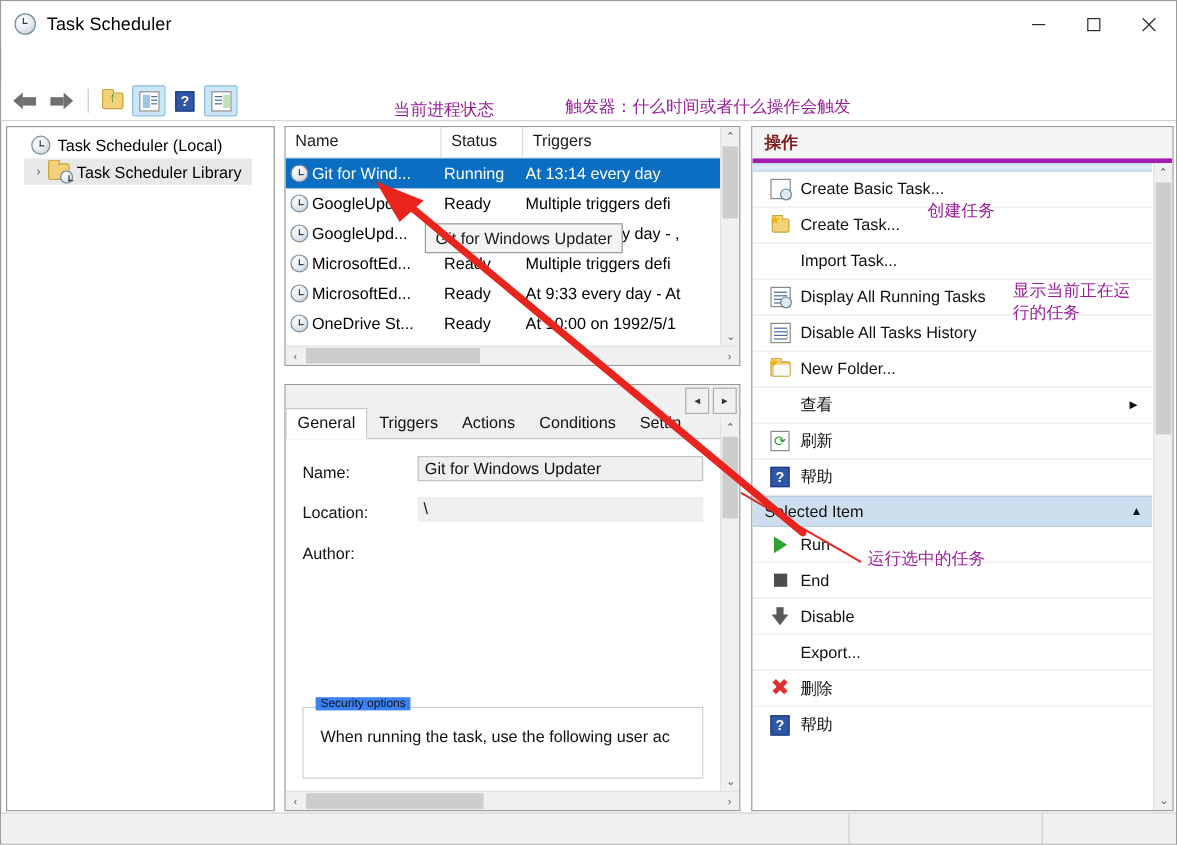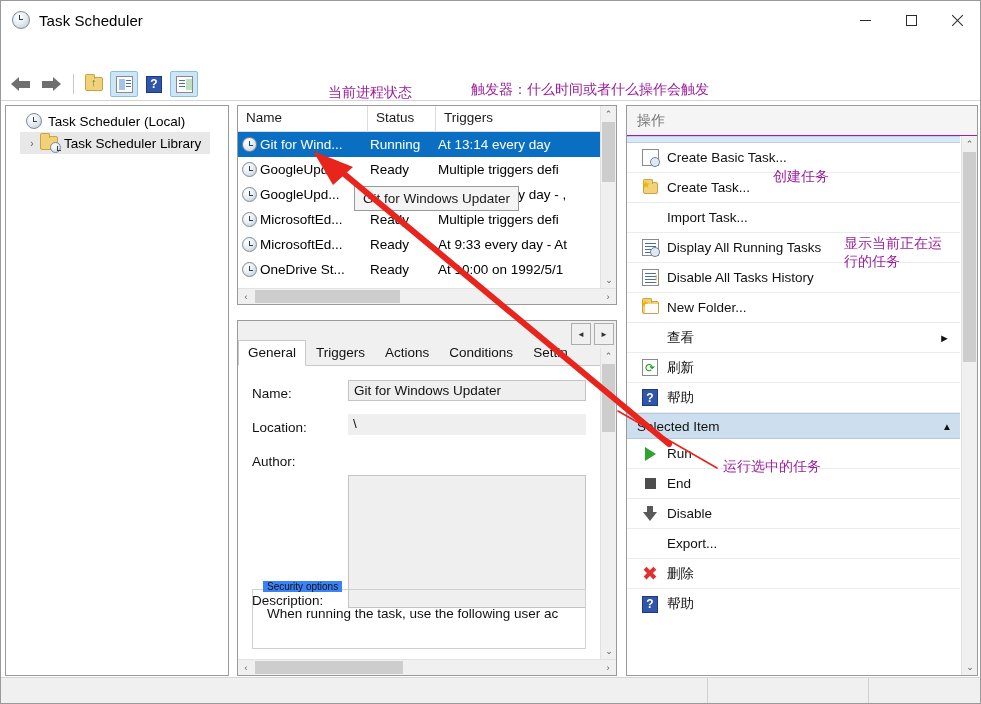--- a/index.html
+++ b/index.html
@@ -202,23 +202,23 @@
     font-size:10px; color:#111;
   }
   .group-body { padding:16px 0 0 14px; font-size:13.5px; color:#111; white-space:nowrap;}
 
   
   .pane-actions {
     position:absolute; left:625px; top:104px; width:352px; height:571px;
     background:#fff; border:1px solid #9a9a9a; overflow:hidden;
   }
   .ap-title {
-    height:30px; background:#f5f5f5; border-bottom:1px solid #a21caf;
+    height:30px; background:#f5f5f5; border-bottom:4px solid #a21caf;
     display:flex; align-items:center; padding-left:10px;
-    font-size:14px; font-weight:normal; color:#737373;
+    font-size:14px; font-weight:bold; color:#7f1d1d;
   }
   .ap-scroll { position:absolute; left:0; right:17px; top:30px; bottom:0; overflow:hidden; }
   .ap-sectionbar {
     height:7px; background:#dbe8f6; border-top:1px solid #b9cfe6; border-bottom:1px solid #b9cfe6;
   }
   .ap-head {
     height:26px; background:#cddfee; display:flex; align-items:center;
     padding:0 8px 0 10px; font-size:13.5px; color:#111; cursor:default;
     border-top:1px solid #b3cade; border-bottom:1px solid #b3cade;
   }
@@ -443,24 +443,20 @@
           <div class="finput">Git for Windows Updater</div>
         </div>
         <div class="frow">
           <div class="flabel">Location:</div>
           <div class="fplain">\</div>
         </div>
         <div class="frow" style="margin-bottom:6px;">
           <div class="flabel">Author:</div>
           <div class="fplain" style="background:transparent;"></div>
         </div>
-        <div class="frow">
-          <div class="flabel">Description:</div>
-          <div class="fdesc"></div>
-        </div>
       </div>
 
       <div class="group">
         <div class="group-title">Security options</div>
         <div class="group-body">When running the task, use the following user ac</div>
       </div>
 
       <div class="vsb" style="top:27px;bottom:16px;">
         <div class="sb-arrow">⌃</div>
         <div class="sb-thumb" style="height:68px;"></div>

